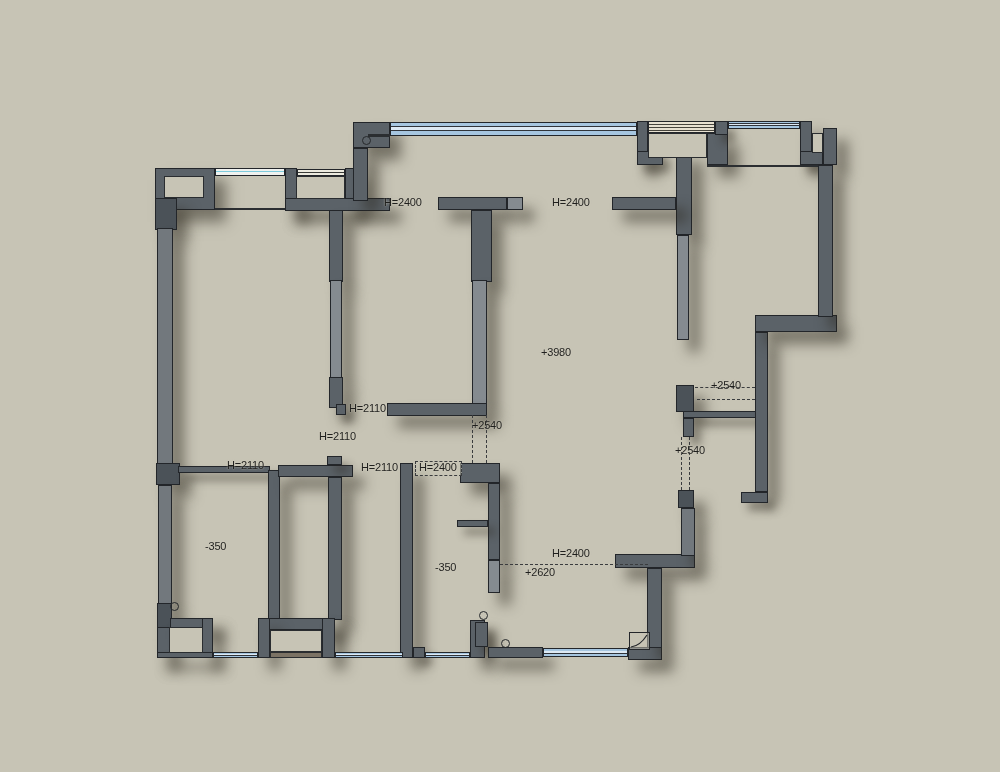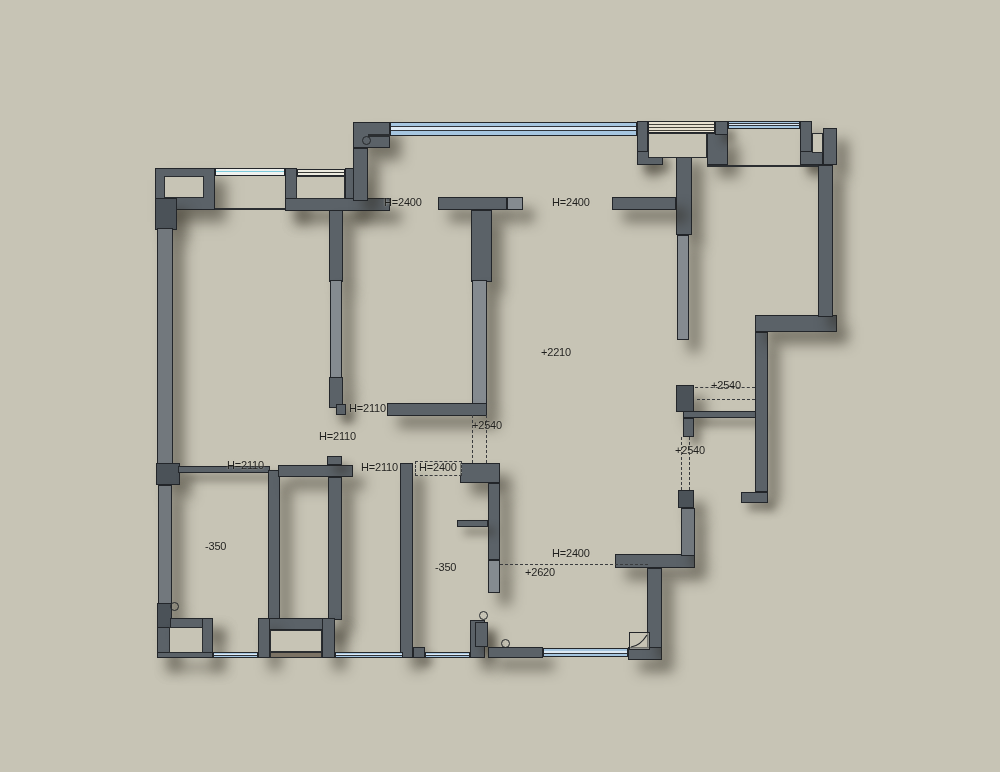--- a/index.html
+++ b/index.html
@@ -142,21 +142,21 @@
   <div class="circ" style="left:479px;top:611px"></div>
   <div class="circ" style="left:501px;top:639px"></div>
   <div class="darc" style="left:629px;top:632px;width:19px;height:16px">
     <svg width="19" height="16">
       <path d="M1,14 Q10,13 17,2" fill="none" stroke="#23262a" stroke-width="1.2"></path>
     </svg>
   </div>
 
   <div class="lbl" style="left: 384px; top: 196px;">H=2400</div>
   <div class="lbl" style="left: 552px; top: 196px;">H=2400</div>
-  <div class="lbl" style="left: 541px; top: 346px;">+2210</div>
+  <div class="lbl" style="left: 541px; top: 346px;">+3980</div>
   <div class="lbl" style="left: 711px; top: 379px;">+2540</div>
   <div class="lbl" style="left: 349px; top: 402px;">H=2110</div>
   <div class="lbl" style="left: 472px; top: 419px;">+2540</div>
   <div class="lbl" style="left: 319px; top: 430px;">H=2110</div>
   <div class="lbl" style="left: 675px; top: 444px;">+2540</div>
   <div class="lbl" style="left: 227px; top: 459px;">H=2110</div>
   <div class="lbl" style="left: 361px; top: 461px;">H=2110</div>
   <div class="lbl" style="z-index: 7; left: 419px; top: 461px;">H=2400</div>
   <div class="lbl" style="left: 205px; top: 540px;">-350</div>
   <div class="lbl" style="left: 552px; top: 547px;">H=2400</div>

